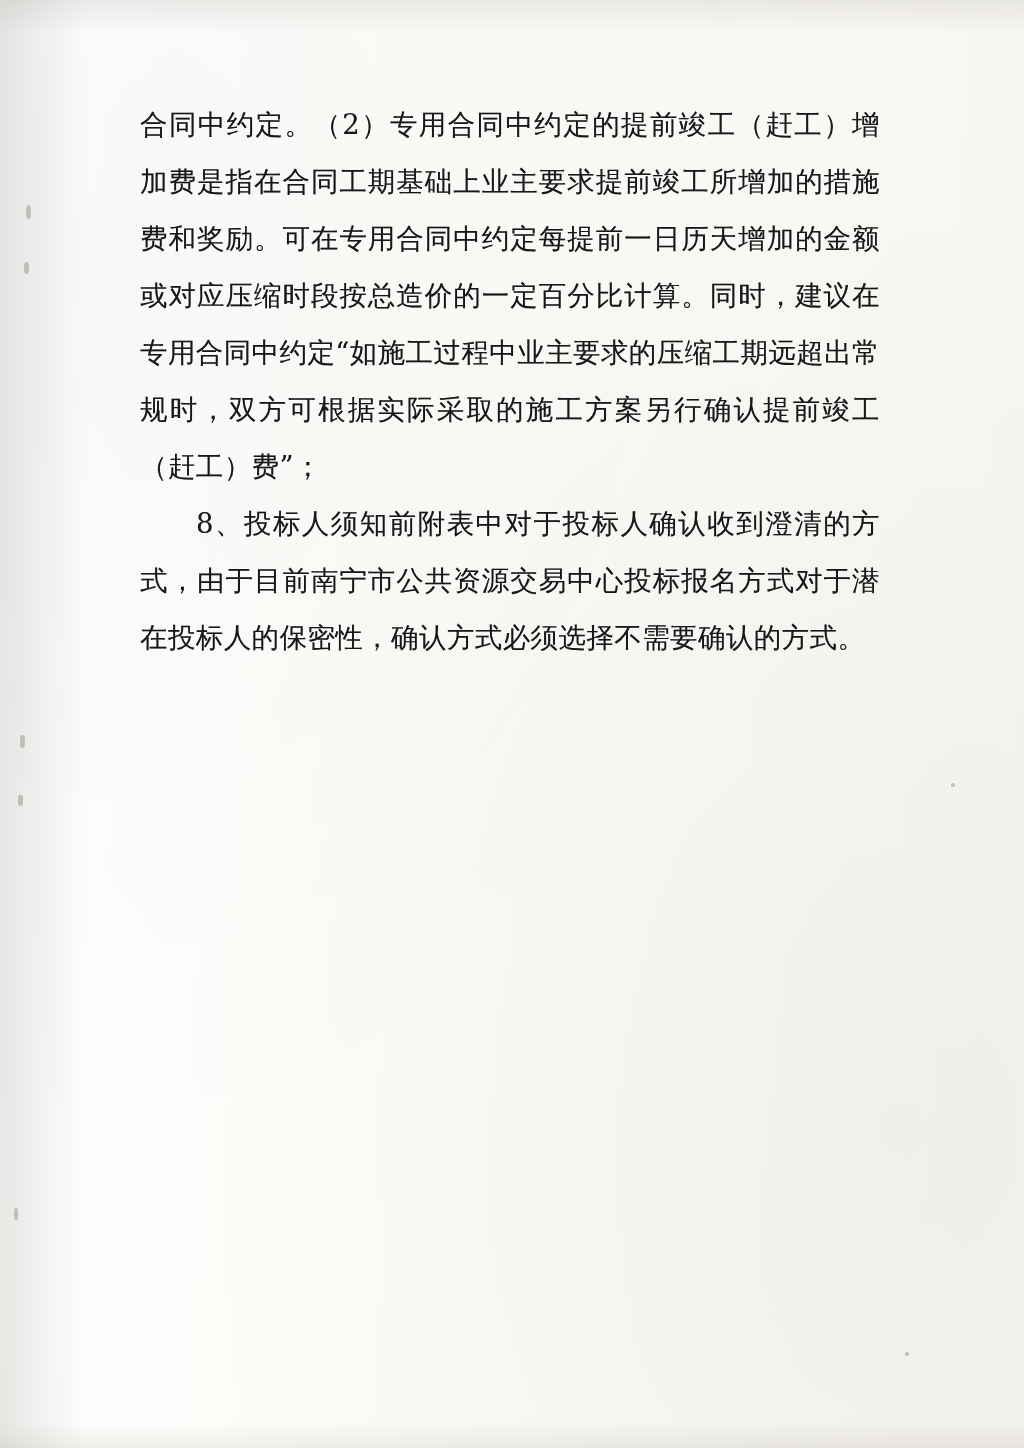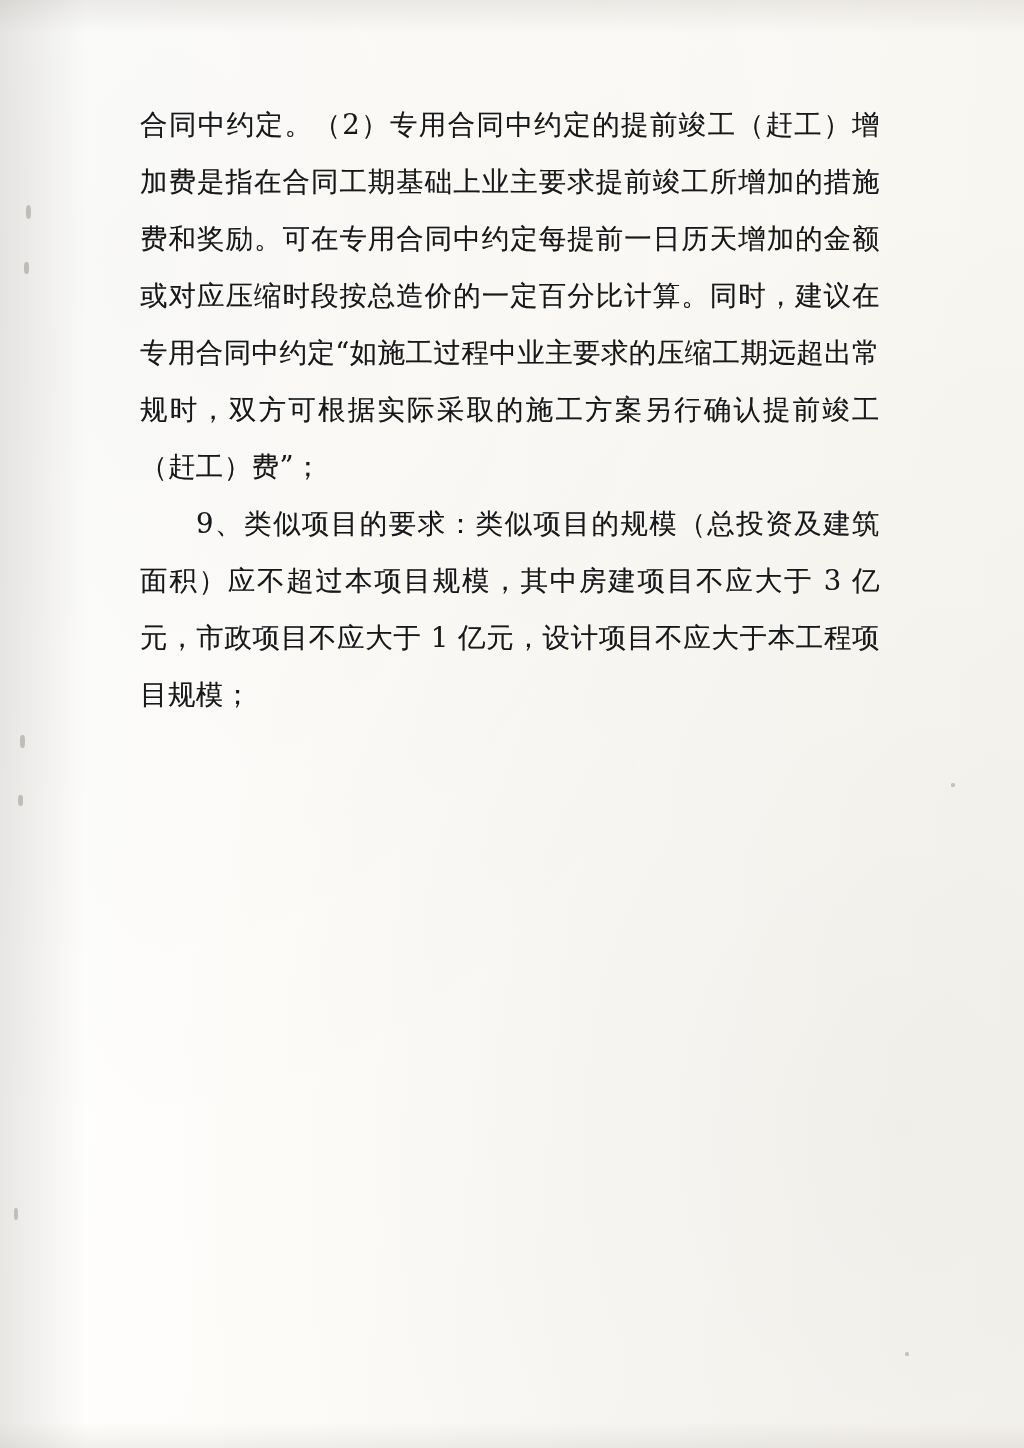--- a/index.html
+++ b/index.html
@@ -90,15 +90,15 @@
   <span class="speck" style="left:26px;top:205px;width:5px;height:14px;"></span>
   <span class="speck" style="left:24px;top:262px;width:5px;height:12px;"></span>
   <span class="speck" style="left:20px;top:735px;width:5px;height:13px;"></span>
   <span class="speck" style="left:18px;top:795px;width:5px;height:11px;"></span>
   <span class="speck" style="left:14px;top:1208px;width:4px;height:12px;"></span>
   <span class="speck" style="left:951px;top:783px;width:4px;height:4px;"></span>
   <span class="speck" style="left:905px;top:1352px;width:4px;height:4px;"></span>
 
   <div class="body-text">
     <p class="para">合同中约定。（2）专用合同中约定的提前竣工（赶工）增加费是指在合同工期基础上业主要求提前竣工所增加的措施费和奖励。可在专用合同中约定每提前一日历天增加的金额或对应压缩时段按总造价的一定百分比计算。同时，建议在专用合同中约定“如施工过程中业主要求的压缩工期远超出常规时，双方可根据实际采取的施工方案另行确认提前竣工（赶工）费”；</p>
-    <p class="para indent">9、类似项目的要求：类似项目的规模（总投资及建筑面积）应不超过本项目规模，其中房建项目不应大于 3 亿元，市政项目不应大于 1 亿元，设计项目不应大于本工程项目规模；</p>
+    <p class="para indent">8、投标人须知前附表中对于投标人确认收到澄清的方式，由于目前南宁市公共资源交易中心投标报名方式对于潜在投标人的保密性，确认方式必须选择不需要确认的方式。</p>
   </div>
 </div>
 
 </body></html>

